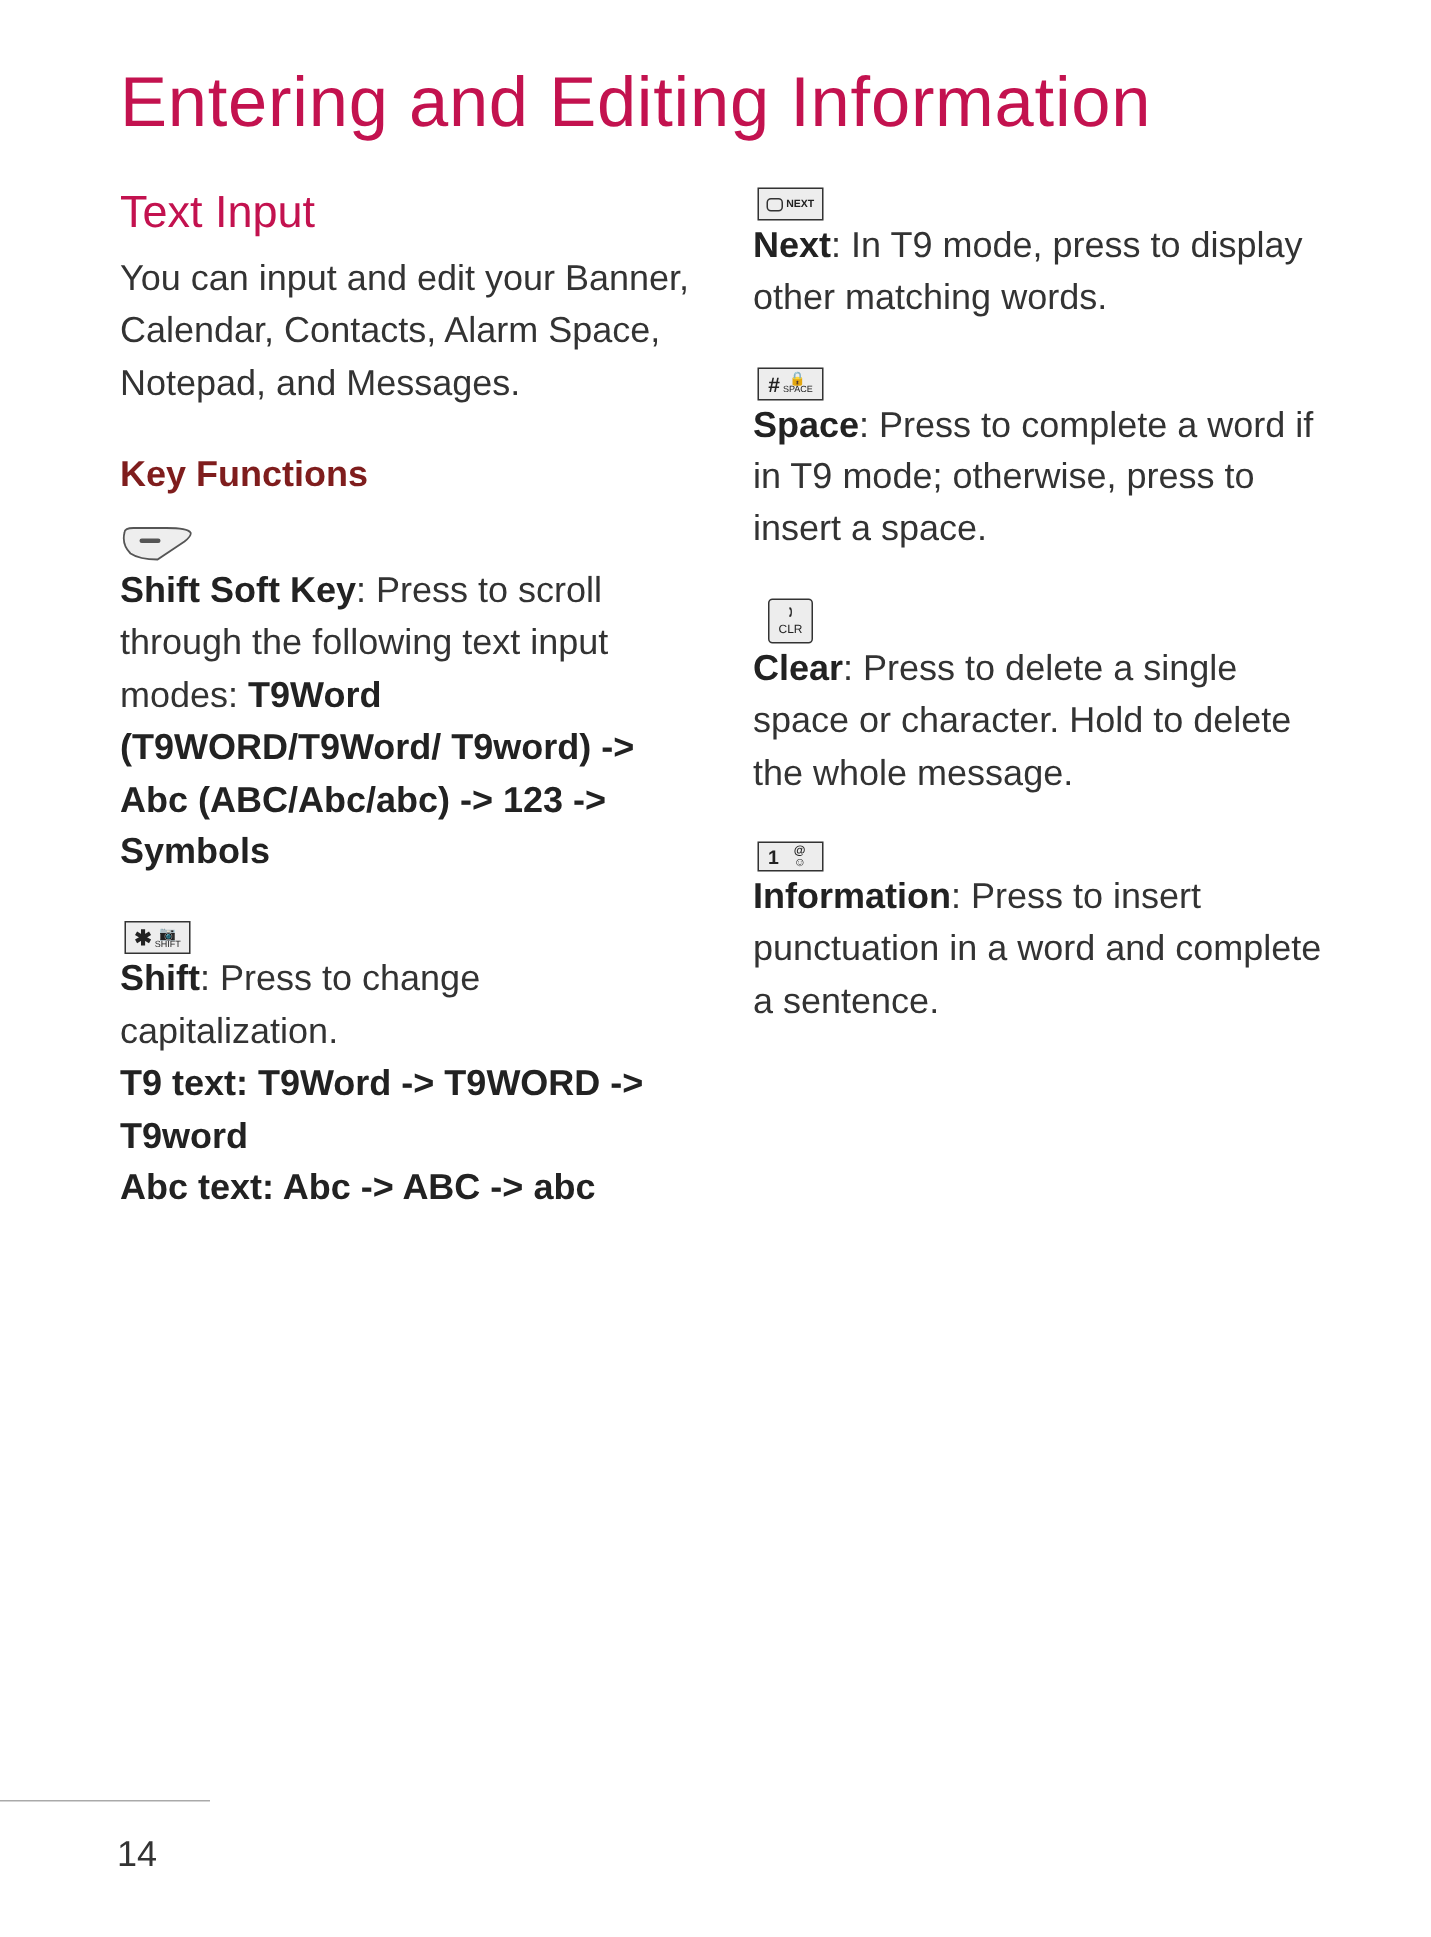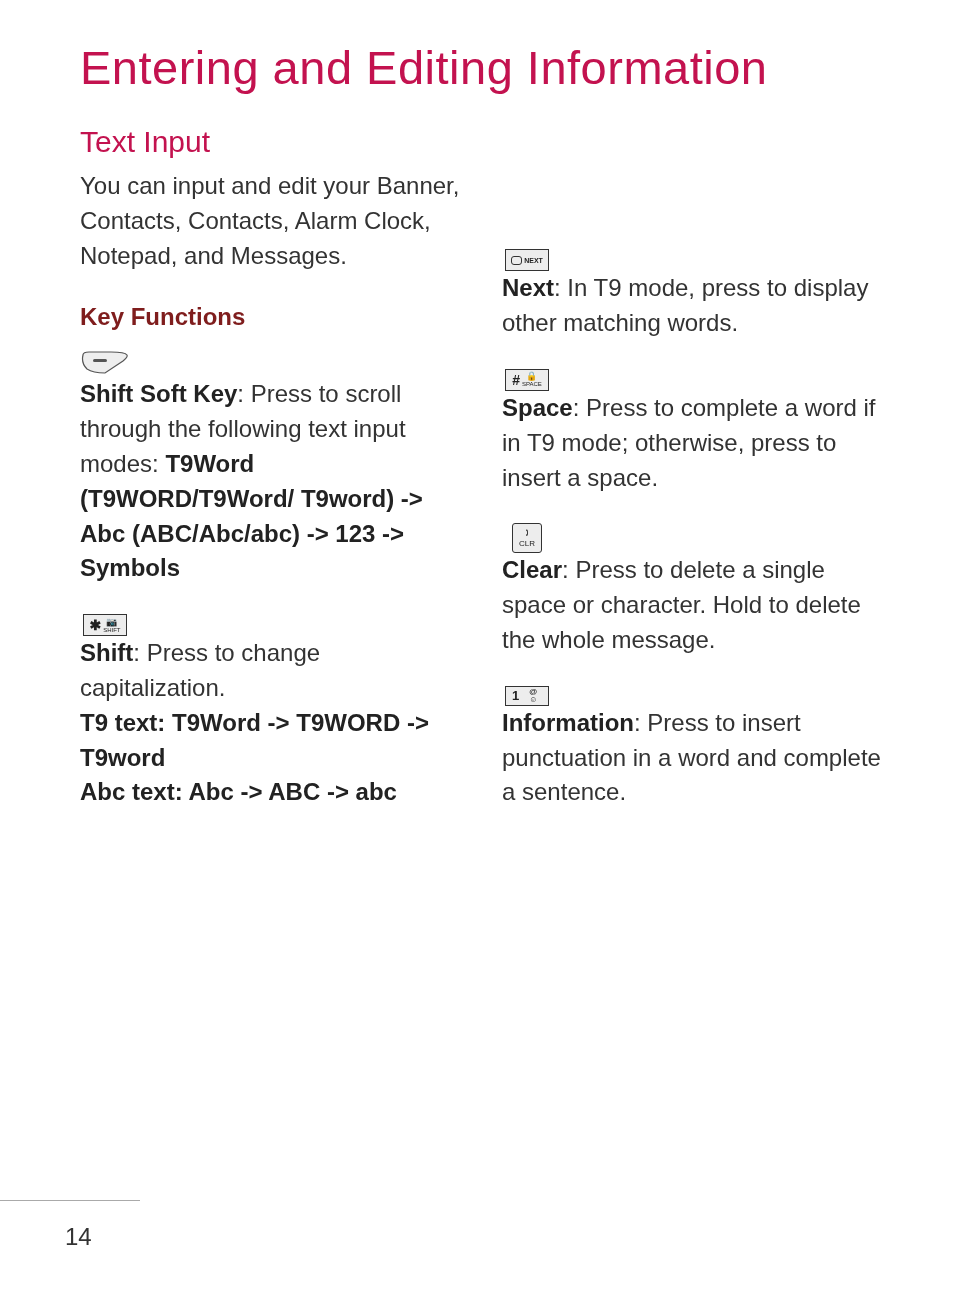--- a/index.html
+++ b/index.html
@@ -17,21 +17,20 @@
     font-weight: 300;
     color: #c3124f;
     letter-spacing: 0.5px;
     margin-bottom: 30px;
     font-family: "Helvetica Neue", Arial, sans-serif;
     font-stretch: condensed;
   }
   .columns {
     display: flex;
     gap: 40px;
-    align-items: flex-end;
   }
   .col {
     width: 50%;
   }
   .section-heading {
     font-size: 30px;
     font-weight: 400;
     color: #c3124f;
     font-family: "Helvetica Neue", Arial, sans-serif;
     margin-bottom: 10px;
@@ -102,21 +101,21 @@
     font-family: "Helvetica Neue", Arial, sans-serif;
     font-weight: 300;
   }
   .key-text b {
     font-weight: 700;
     color: #222;
   }
   .page-num {
     position: absolute;
     bottom: 40px;
-    left: 65px;
+    left: 78px;
     font-size: 24px;
     font-family: "Helvetica Neue", Arial, sans-serif;
     color: #333;
   }
   .divider {
     position: absolute;
     bottom: 90px;
     left: 0;
     width: 140px;
     height: 1px;
@@ -135,21 +134,21 @@
 </style>
 </head>
 <body>
 
 <h1 class="page-title">Entering and Editing Information</h1>
 
 <div class="columns">
 
   <div class="col">
     <h2 class="section-heading">Text Input</h2>
-    <p class="intro">You can input and edit your Banner, Contacts, Contacts, Alarm Clock, Notepad, and Messages.</p>
+    <p class="intro">You can input and edit your Banner, Calendar, Contacts, Alarm Space, Notepad, and Messages.</p>
     <h3 class="sub-heading">Key Functions</h3>
 
     <div class="key-item">
       <div class="key-icon">
         <svg class="softkey-shape" viewBox="0 0 48 26">
           <path d="M2 4 Q2 1 8 1 L30 1 Q44 1 46 4 Q47 6 42 10 L24 22 Q12 22 6 18 Q0 12 2 4 Z" fill="#eee" stroke="#555" stroke-width="1.2"></path>
           <rect x="12" y="8" width="14" height="3" rx="1.5" fill="#555"></rect>
         </svg>
       </div>
       <div class="key-text">

